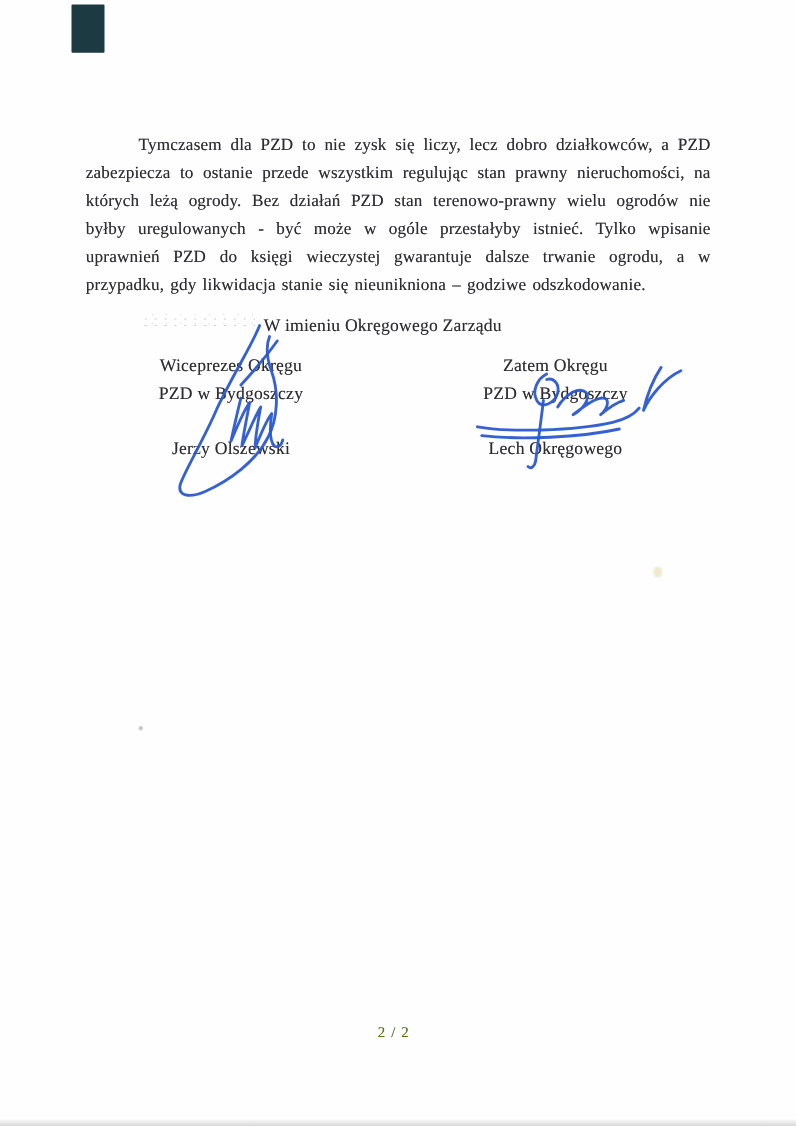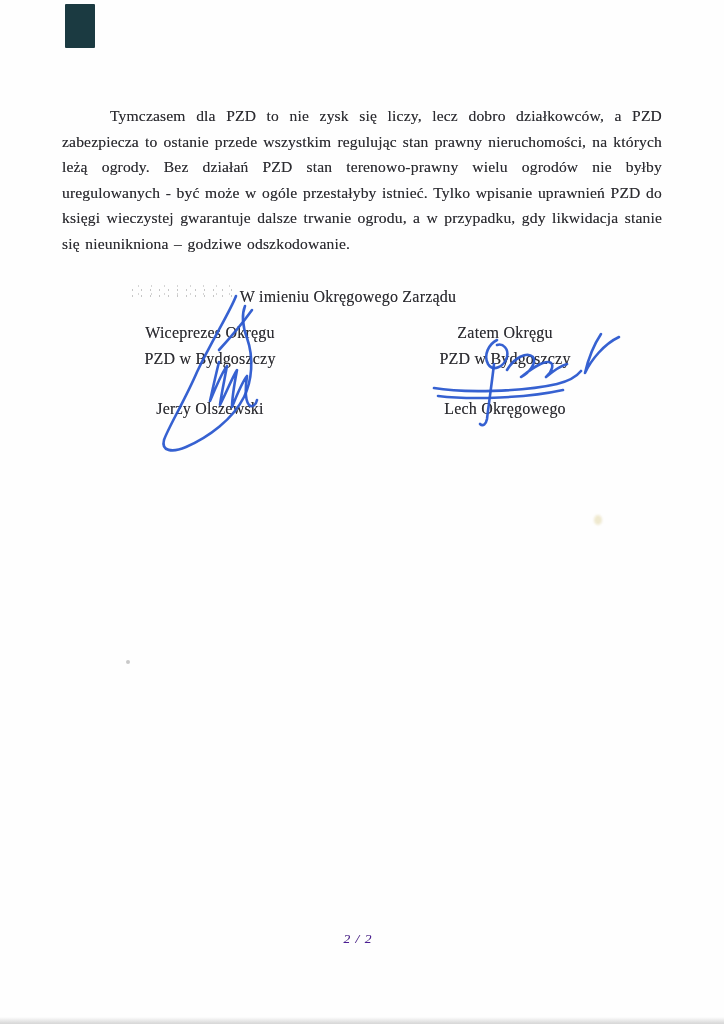--- a/index.html
+++ b/index.html
@@ -27,21 +27,21 @@
     border-radius: 1px;
   }
   
   .doc-body {
     position: absolute;
     left: 62px;
     top: 103px;
     width: 600px;
   }
   .doc-body p {
-    margin: 0;
+    margin: 16px;
     text-align: justify;
     text-indent: 48px;
     font-size: 15.6px;
     line-height: 25.5px;
     letter-spacing: 0.15px;
     word-spacing: 1.5px;
     text-shadow: 0 0 0.45px rgba(40,40,45,0.55);
   }
   .behalf-line {
     position: absolute;
@@ -114,24 +114,23 @@
     border-radius: 50%;
     filter: blur(0.6px);
   }
   .page-number {
     position: absolute;
     left: 0;
     top: 931px;
     width: 716px;
     text-align: center;
     font-size: 13.5px;
-    color: #4c1d95;
+    color: #4d7c0f;
     letter-spacing: 1px;
     text-shadow: 0 0 0.4px rgba(60,60,65,0.5);
-    font-style: italic;
   }
   
   .scan-edge {
     position: absolute;
     left: 0;
     bottom: 0;
     width: 724px;
     height: 7px;
     background: linear-gradient(to bottom, rgba(200,200,200,0) 0%, #d9d9d9 90%);
   }

